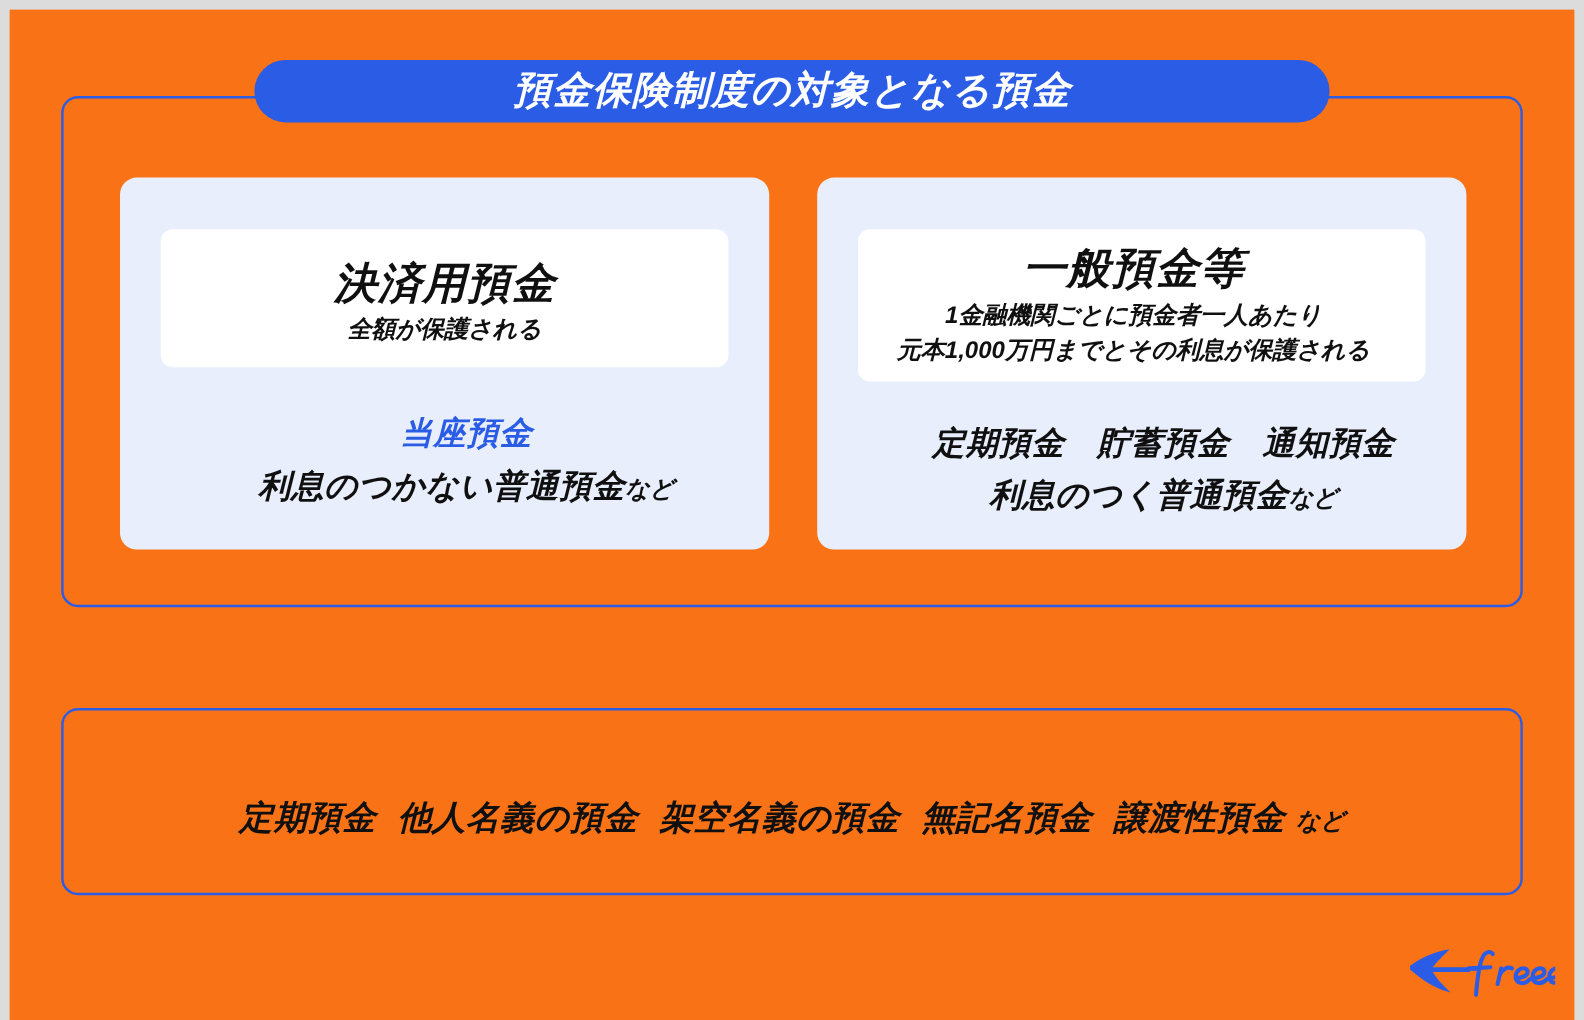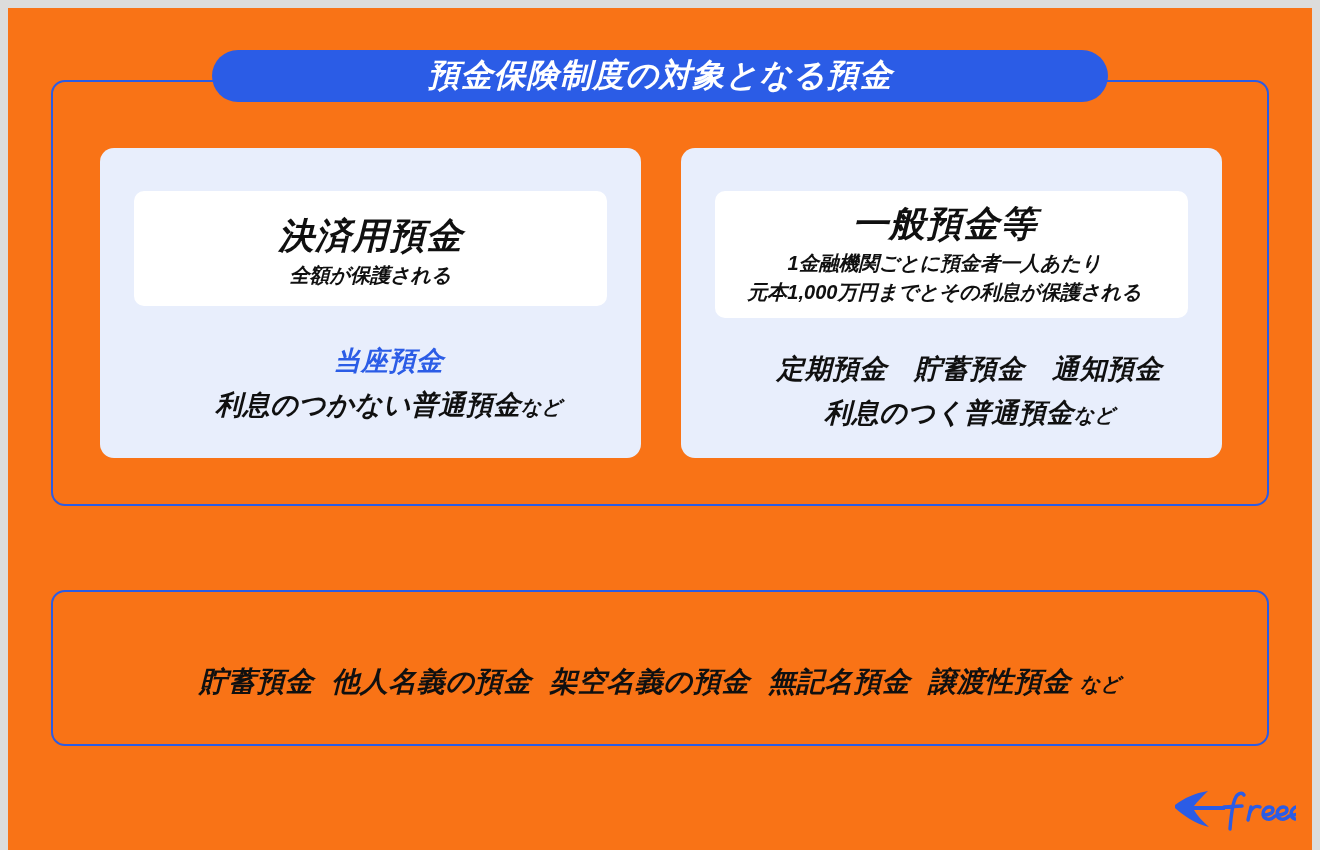--- a/index.html
+++ b/index.html
@@ -216,21 +216,21 @@
       <div class="body-line">
         <span>利息のつく普通預金</span><span class="nado">など</span>
       </div>
     </div>
   </div>
 
   <div class="panel panel-uncovered"></div>
 
 
   <div class="uncovered-list">
-    <span class="item">貯蓄預金</span><span class="item">他人名義の預金</span><span class="item">架空名義の預金</span><span class="item">無記名預金</span><span class="item">譲渡性預金</span><span class="nado">など</span>
+    <span class="item">定期預金</span><span class="item">他人名義の預金</span><span class="item">架空名義の預金</span><span class="item">無記名預金</span><span class="item">譲渡性預金</span><span class="nado">など</span>
   </div>
 
   <div class="logo">
     <svg viewBox="0 0 128 48" xmlns="http://www.w3.org/2000/svg" aria-label="freee">
 
       <g fill="#2b5ce6">
         <path d="M7 21 C16 14, 27 9, 40 7 C34 13, 29 18, 26 22 L57 22 L57 26 L26 26 C29 31, 34 37, 41 43 C27 40, 15 31, 7 24 Z"></path>
         <path d="M39 25 C48 25, 57 25, 64 25 L64 23 C56 23, 47 23, 39 23 Z"></path>
       </g>
 

